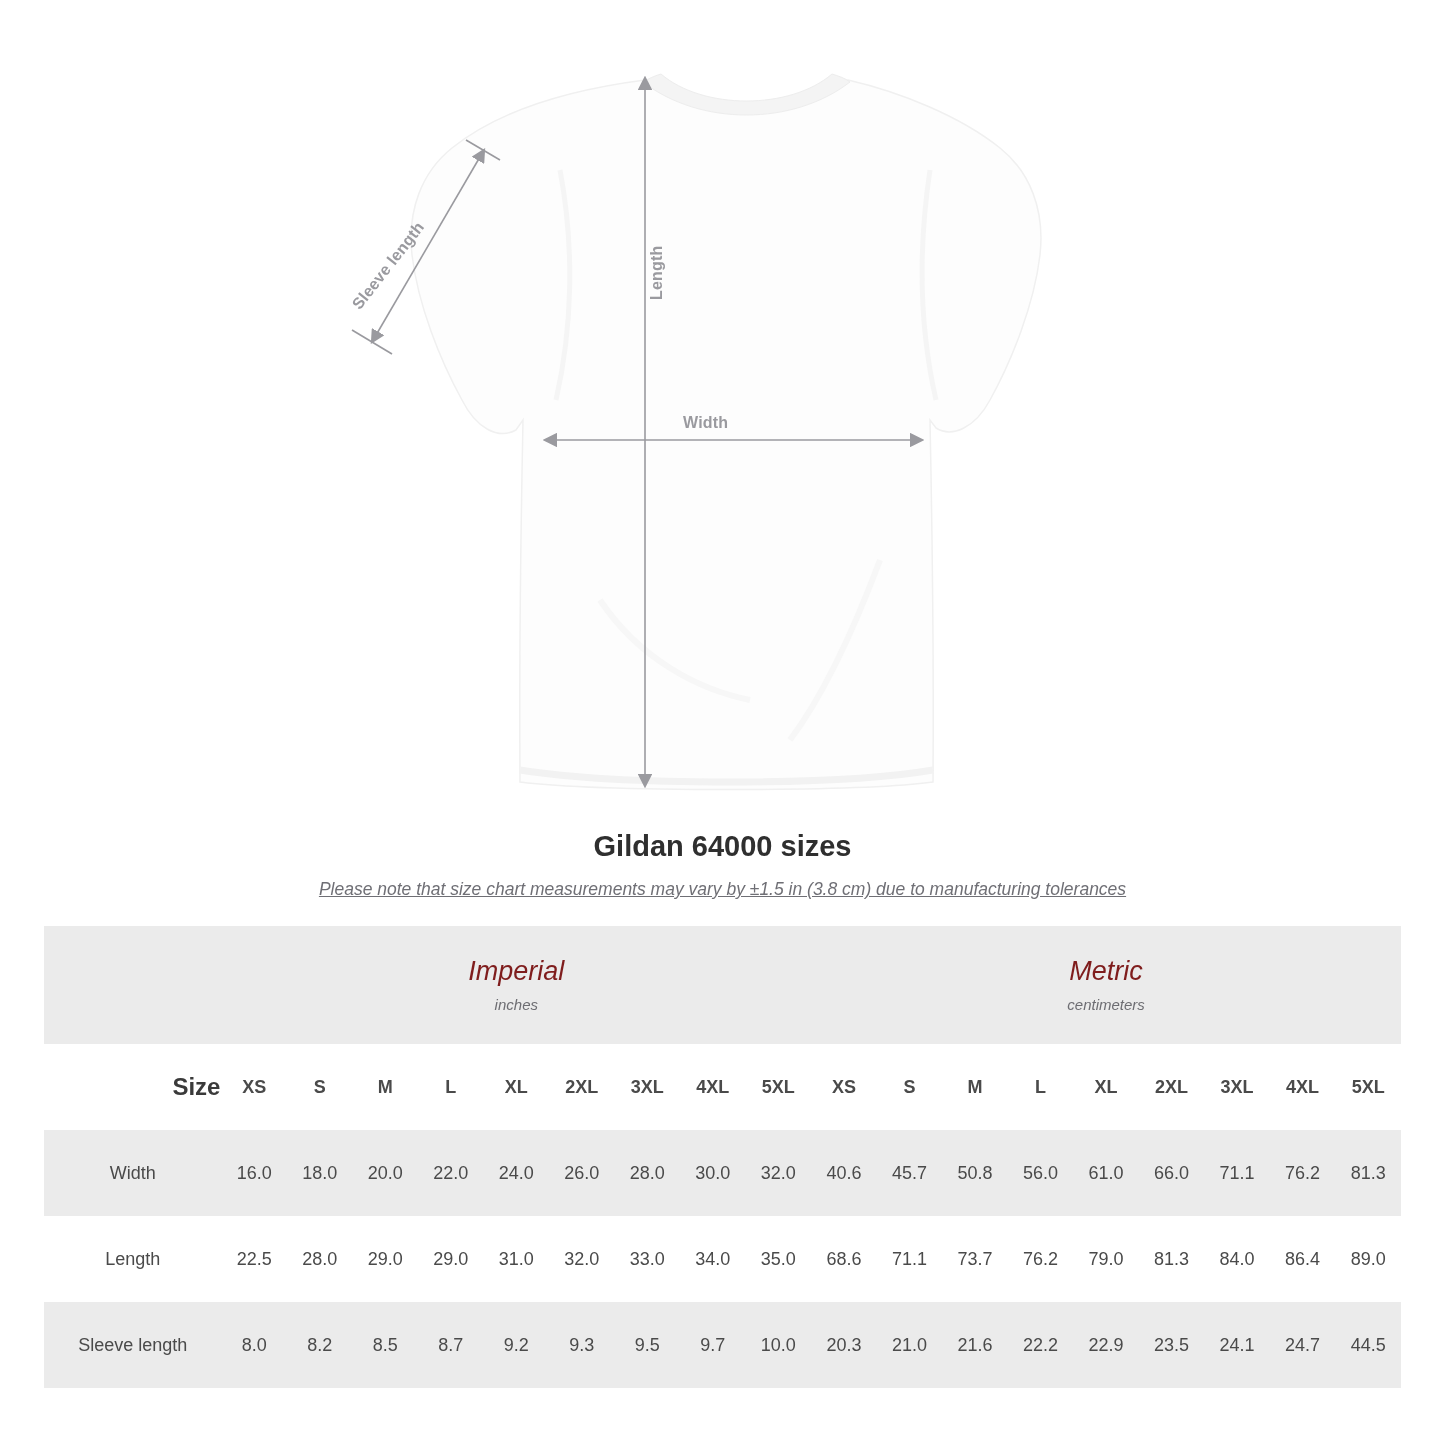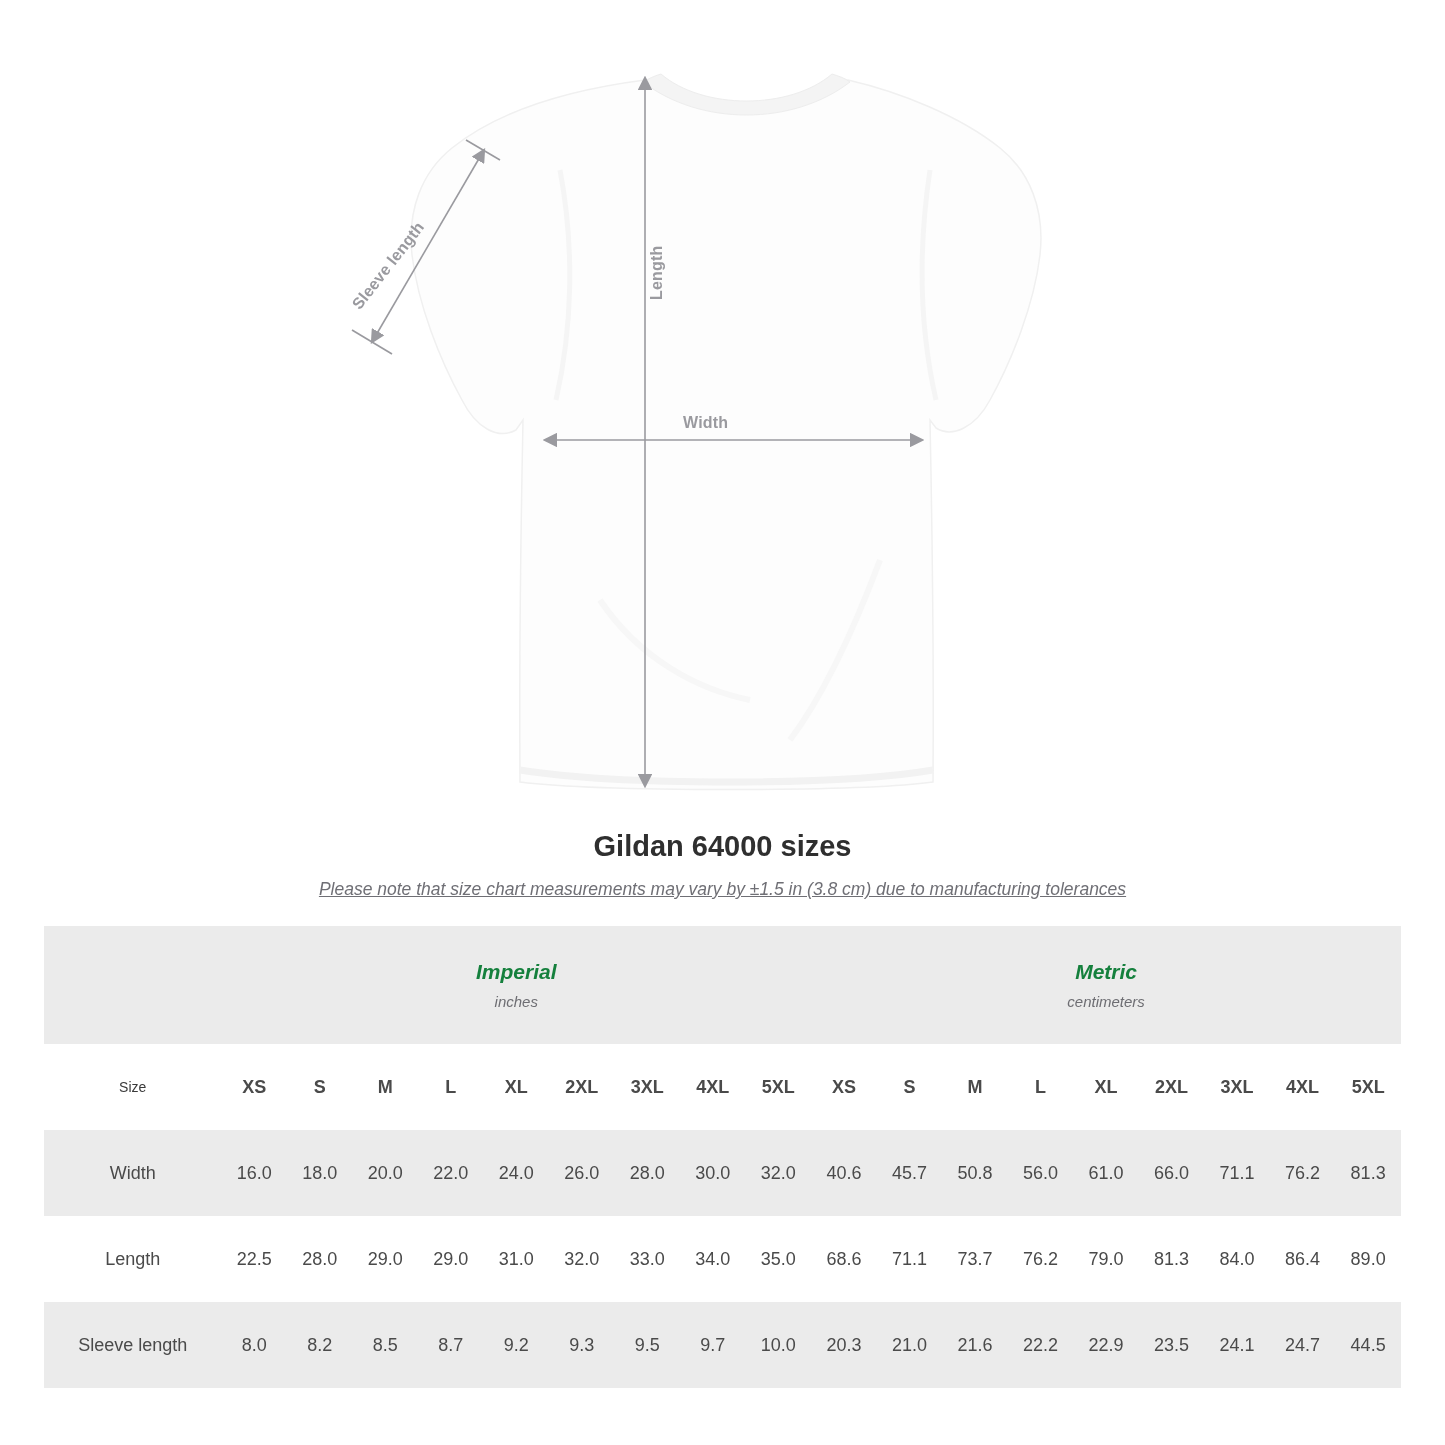--- a/index.html
+++ b/index.html
@@ -88,41 +88,42 @@
     text-align: center;
     vertical-align: middle;
     font-weight: normal;
   }
   .unit-band td {
     background: #ebebeb;
     height: 118px;
     padding: 0;
   }
   .unit-sys {
-    font-size: 21px;
+    font-size: 27px;
     font-style: italic;
-    font-weight: bold;
-    color: #15803d;
+    font-weight: normal;
+    color: #7f1d1d;
     line-height: 1.1;
   }
   .unit-sub {
     font-size: 15px;
     font-style: italic;
     color: #6d6d72;
     margin-top: 9px;
   }
   .hdr-row td {
     height: 84px;
     font-size: 18px;
     color: #4a4a4a;
     background: #ffffff;
   }
   .hdr-row td.rowhead {
-    font-weight: normal;
-    font-size: 14px;
+    font-weight: bold;
+    font-size: 24px;
+    text-align: right;
   }
   .hdr-row td.szhead {
     font-weight: bold;
     text-align: center;
   }
   tr.data-row td {
     height: 84px;
     font-size: 18px;
     color: #4a4a4a;
   }

